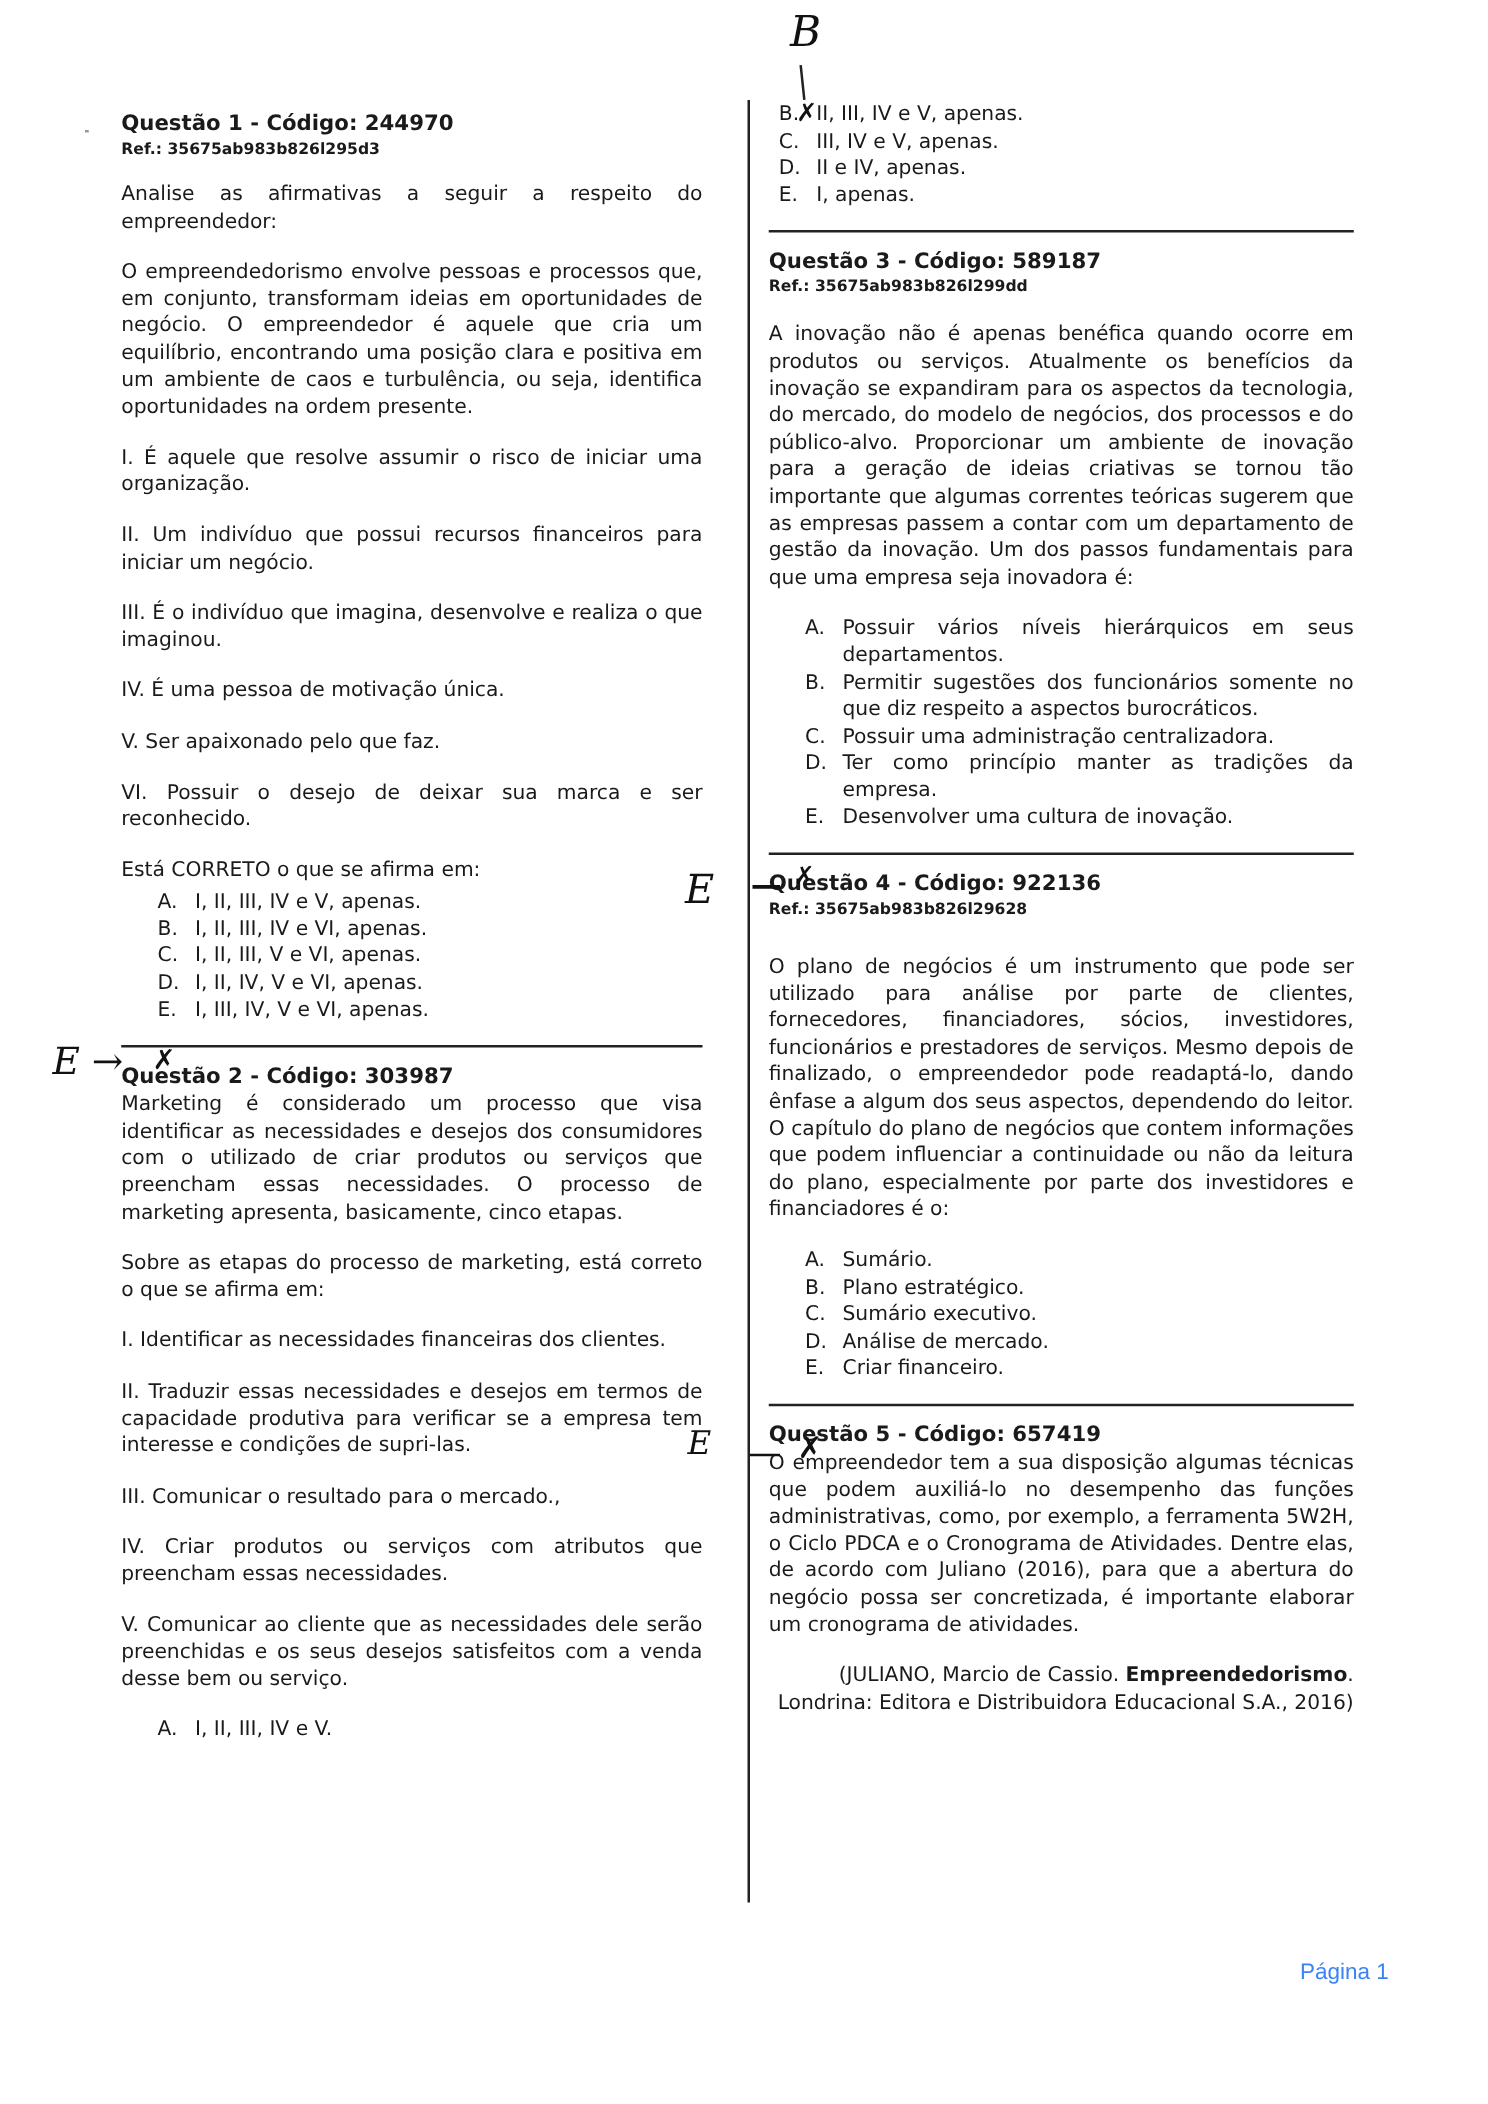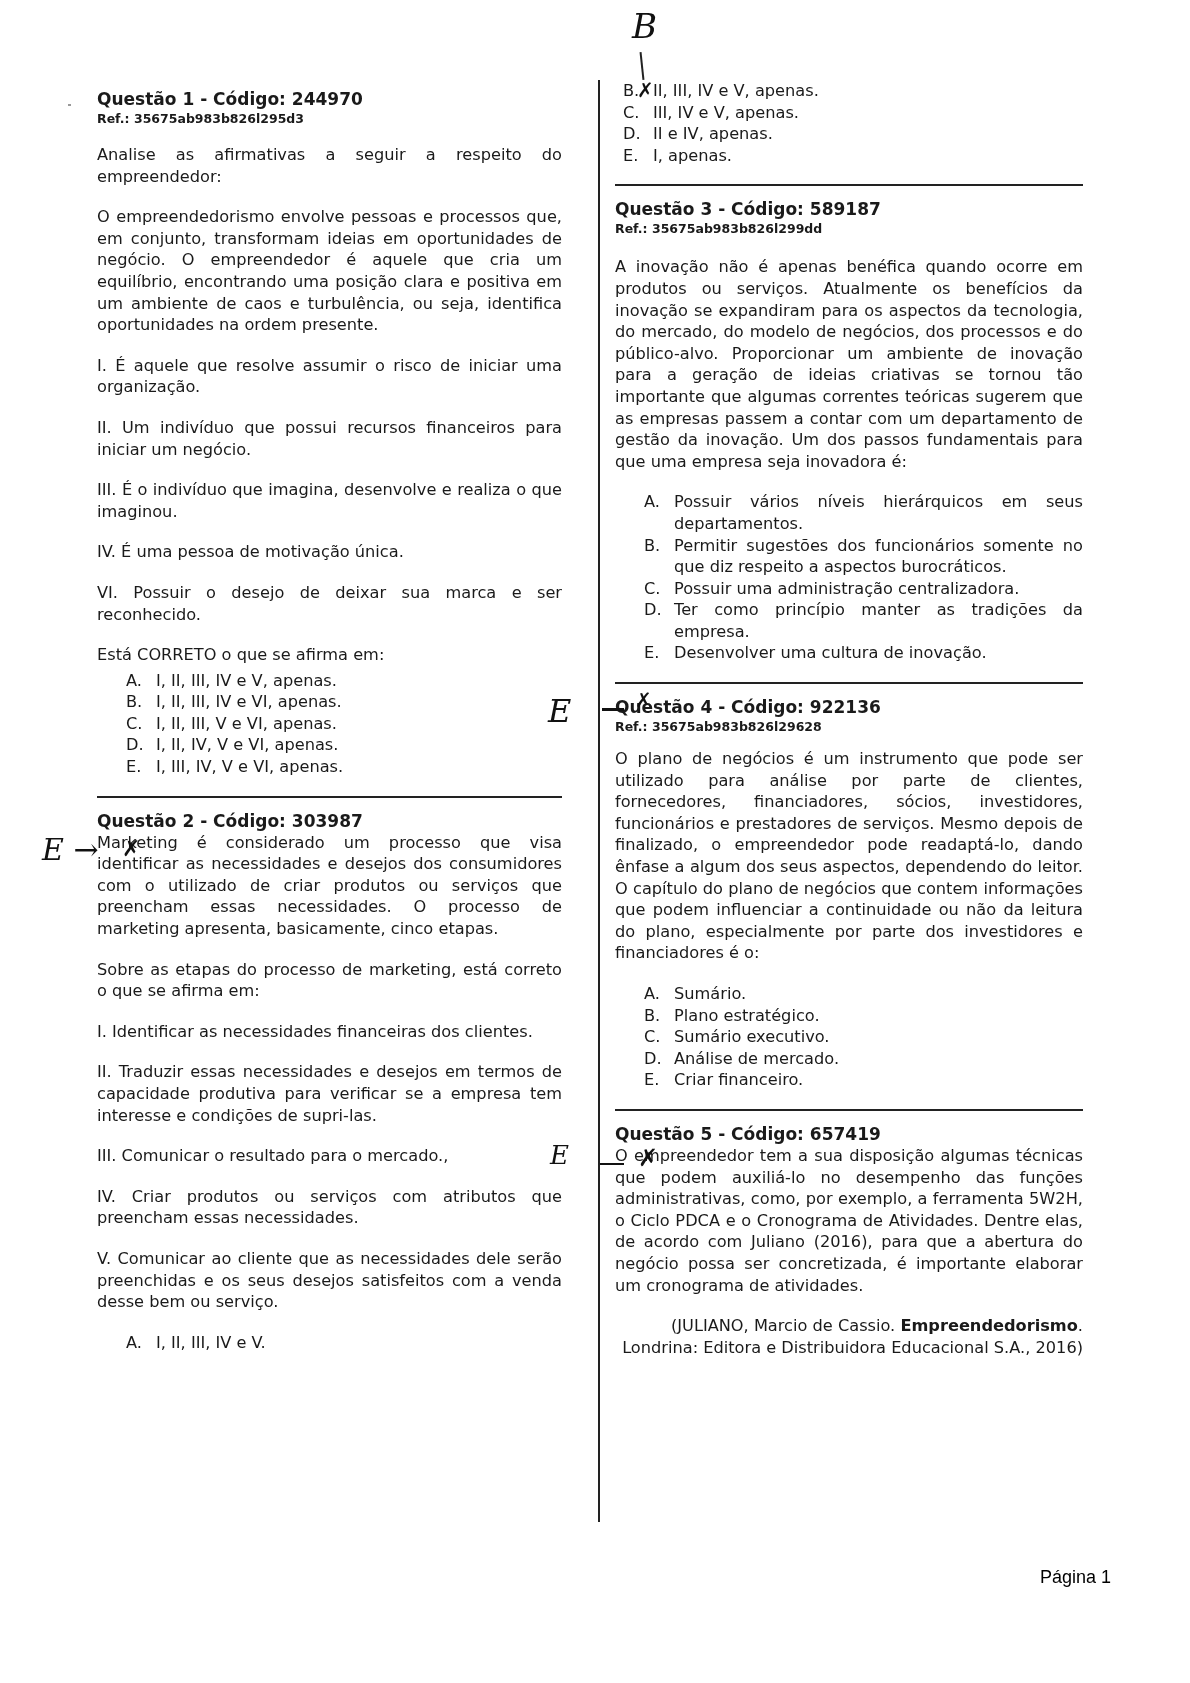--- a/index.html
+++ b/index.html
@@ -14,21 +14,21 @@
   .q-title { font-weight: bold; font-size: 17px; line-height: 22px; margin: 0; }
   .q-ref { font-weight: bold; font-size: 12.5px; line-height: 18px; margin: 0 0 16px 0; }
   .p { font-size: 16.2px; line-height: 21.6px; text-align: justify; margin: 0 0 19px 0; }
   .opts { margin: 0; padding: 0; list-style: none; font-size: 16.2px; line-height: 21.6px; }
   .opts li { display: flex; position: relative; }
   .opts li .lt { width: 30px; flex: 0 0 30px; }
   .opts li .tx { flex: 1; text-align: justify; }
   .opts.indent { padding-left: 29px; }
   .hr { height: 2px; background: #222; margin: 0; }
   .cite b { font-weight: bold; }
-  .page-num { position: absolute; left: 1040px; top: 1567px; font-family: "Liberation Sans", sans-serif; font-size: 18px; color: #000000; }
+  .page-num { position: absolute; left: 1040px; top: 1567px; font-family: "Liberation Sans", sans-serif; font-size: 18px; color: #3b82f6; }
   .hw { position: absolute; font-family: "DejaVu Serif", serif; color: #111; font-style: italic; pointer-events: none; }
   .strike { position: absolute; font-family: "DejaVu Sans", sans-serif; color: #111; font-size: 20px; }
   .stray-dot { position: absolute; width: 3px; height: 2px; background: #999; }
 </style>
 </head>
 <body>
 
 <div class="divider-v"></div>
 
 <div class="col" id="col-left">
@@ -36,20 +36,21 @@
 
   <section>
     <h2 class="q-title">Questão 1 - Código: 244970</h2>
     <div class="q-ref">Ref.: 35675ab983b826l295d3</div>
     <p class="p">Analise as afirmativas a seguir a respeito do empreendedor:</p>
     <p class="p">O empreendedorismo envolve pessoas e processos que, em conjunto, transformam ideias em oportunidades de negócio. O empreendedor é aquele que cria um equilíbrio, encontrando uma posição clara e positiva em um ambiente de caos e turbulência, ou seja, identifica oportunidades na ordem presente.</p>
     <p class="p">I. É aquele que resolve assumir o risco de iniciar uma organização.</p>
     <p class="p">II. Um indivíduo que possui recursos financeiros para iniciar um negócio.</p>
     <p class="p">III. É o indivíduo que imagina, desenvolve e realiza o que imaginou.</p>
     <p class="p">IV. É uma pessoa de motivação única.</p>
+    <p class="p">V. Ser apaixonado pelo que faz.</p>
     <p class="p">VI. Possuir o desejo de deixar sua marca e ser reconhecido.</p>
     <p class="p" style="margin-bottom:4px">Está CORRETO o que se afirma em:</p>
     <ul class="opts indent">
       <li>
           <span class="lt">A.</span>
           <span class="tx">I, II, III, IV e V, apenas.</span>
         </li>
       <li>
           <span class="lt">B.</span>
           <span class="tx">I, II, III, IV e VI, apenas.</span>
@@ -137,21 +138,21 @@
           <span class="lt">E.</span>
           <span class="tx">Desenvolver uma cultura de inovação.</span>
         </li>
     </ul>
   </section>
 
   <div class="hr" style="margin-top:18px; margin-bottom:12px;"></div>
 
   <section>
     <h2 class="q-title">Questão 4 - Código: 922136</h2>
-    <div class="q-ref" style="margin-bottom:12px">Ref.: 35675ab983b826l29628</div>
+    <div class="q-ref" style="margin-bottom:26px">Ref.: 35675ab983b826l29628</div>
     <p class="p">O plano de negócios é um instrumento que pode ser utilizado para análise por parte de clientes, fornecedores, financiadores, sócios, investidores, funcionários e prestadores de serviços. Mesmo depois de finalizado, o empreendedor pode readaptá-lo, dando ênfase a algum dos seus aspectos, dependendo do leitor. O capítulo do plano de negócios que contem informações que podem influenciar a continuidade ou não da leitura do plano, especialmente por parte dos investidores e financiadores é o:</p>
     <ul class="opts indent">
       <li>
           <span class="lt">A.</span>
           <span class="tx">Sumário.</span>
         </li>
       <li>
           <span class="lt">B.</span>
           <span class="tx">Plano estratégico.</span>
         </li>

